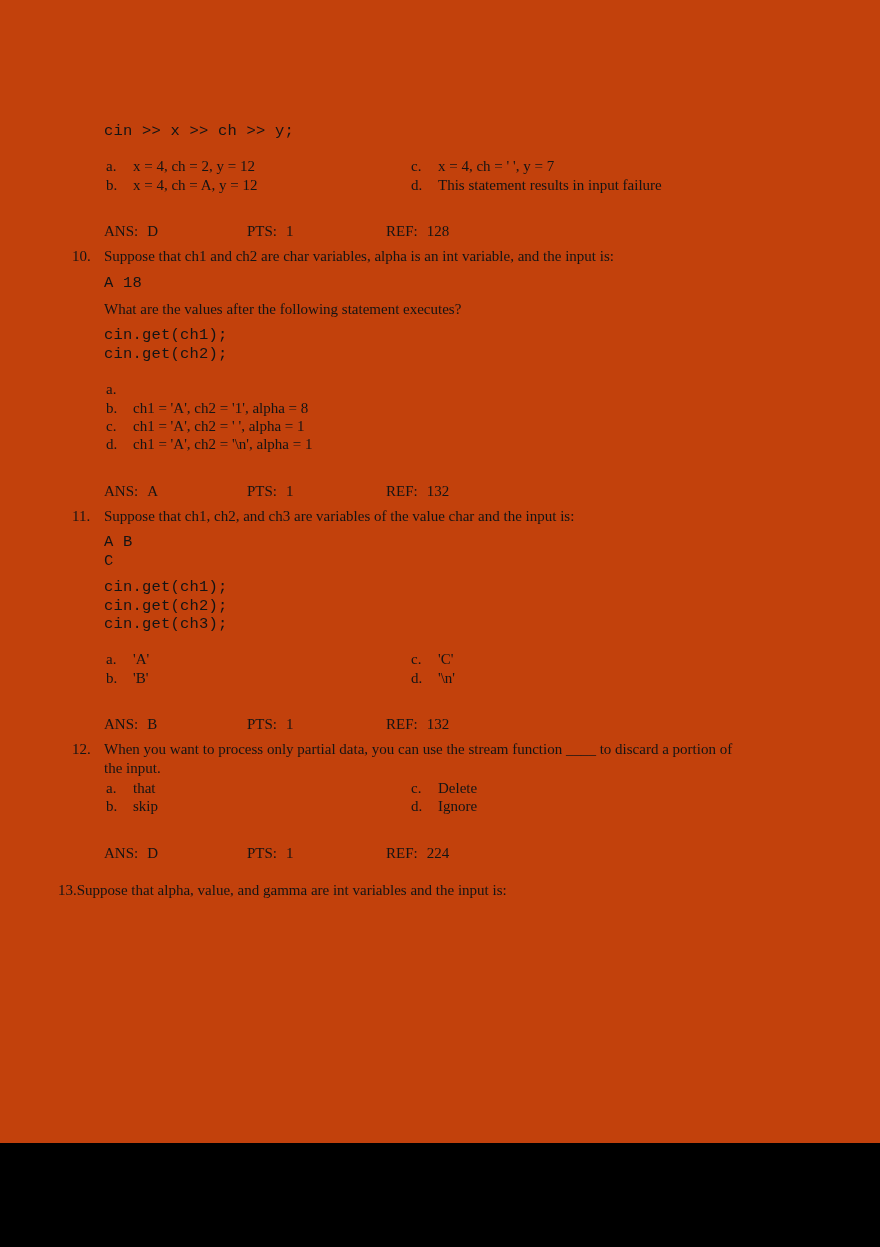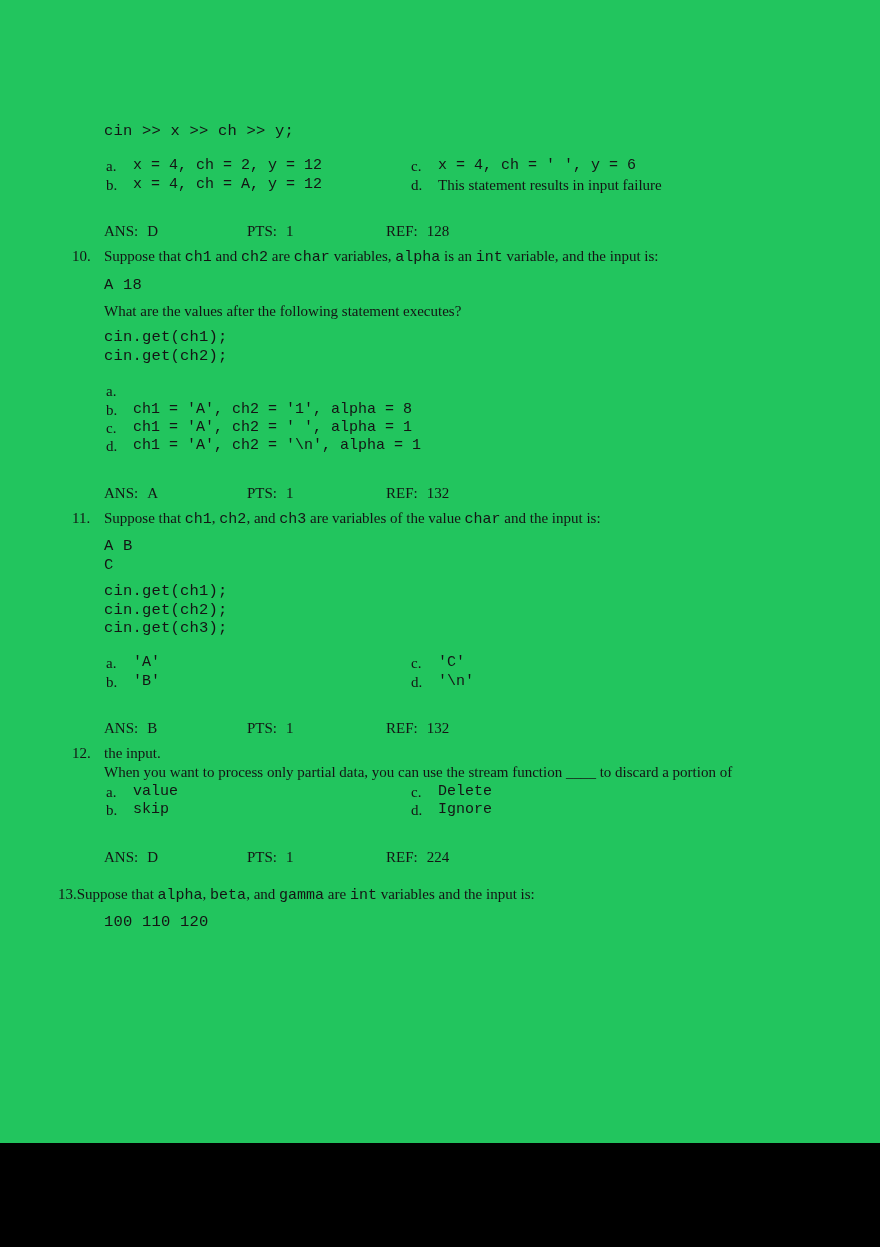--- a/index.html
+++ b/index.html
@@ -5,23 +5,23 @@
   * { margin:0; padding:0; box-sizing:border-box; }
   html,body { width:880px; height:1247px; }
   body {
     background:#ffffff;
     color:#141414;
     font-family:"Liberation Serif", serif;
     font-size:15px;
     line-height:18.4px;
     overflow:hidden;
   }
-  .page { position:relative; width:880px; height:1247px; background:#22c55e; }
+  .page { position:relative; width:880px; height:1247px; background:#c2410c; }
   .content { position:absolute; left:104px; top:122px; width:740px; }
-  .mono { font-family:Liberation Mono, monospace; font-size:15px; }
+  .mono { font-family:Liberation Serif, serif; font-size:15px; }
   .code-block { font-family:"Liberation Mono", monospace; font-size:15.5px; letter-spacing:0.2px; }
   .gap { margin-top:8px; }
   .question { position:relative; margin-top:22px; }
   .qnum { position:absolute; left:-32px; top:0; }
   .opts { margin-top:17px; }
   .opts-tight { margin-top:2px; }
   .opt-row { display:flex; }
   .opt-cell { display:flex; }
   .opt-cell.left { width:305px; flex:none; }
   .opt-letter { display:inline-block; width:27px; margin-left:2px; flex:none; font-family:"Liberation Serif", serif; font-size:15px; }
@@ -44,21 +44,21 @@
     <div>
       <div class="code-block">cin &gt;&gt; x &gt;&gt; ch &gt;&gt; y;</div>
       <div class="opts">
         <div class="opt-row">
           <span class="opt-cell left">
               <span class="opt-letter">a.</span>
               <span class="opt-text mono">x = 4, ch = 2, y = 12</span>
             </span>
           <span class="opt-cell">
               <span class="opt-letter">c.</span>
-              <span class="opt-text mono">x = 4, ch = ' ', y = 6</span>
+              <span class="opt-text mono">x = 4, ch = ' ', y = 7</span>
             </span>
         </div>
         <div class="opt-row">
           <span class="opt-cell left">
               <span class="opt-letter">b.</span>
               <span class="opt-text mono">x = 4, ch = A, y = 12</span>
             </span>
           <span class="opt-cell">
               <span class="opt-letter">d.</span>
               <span class="opt-text">This statement results in input failure</span>
@@ -142,28 +142,28 @@
       <div class="ans-row">
         <span class="ans-col ans"><span>ANS:</span><span class="ans-val">B</span></span>
         <span class="ans-col pts"><span>PTS:</span><span class="ans-val">1</span></span>
         <span class="ans-col ref"><span>REF:</span><span class="ans-val">132</span></span>
       </div>
     </div>
 
     <div class="question">
       <span class="qnum">12.</span>
       <div>
+        <div>When you want to process only partial data, you can use the stream function ____ to discard a portion of</div>
         <div>the input.</div>
-        <div>When you want to process only partial data, you can use the stream function ____ to discard a portion of</div>
       </div>
       <div class="opts opts-tight">
         <div class="opt-row">
           <span class="opt-cell left">
               <span class="opt-letter">a.</span>
-              <span class="opt-text mono">value</span>
+              <span class="opt-text mono">that</span>
             </span>
           <span class="opt-cell">
               <span class="opt-letter">c.</span>
               <span class="opt-text mono">Delete</span>
             </span>
         </div>
         <div class="opt-row">
           <span class="opt-cell left">
               <span class="opt-letter">b.</span>
               <span class="opt-text mono">skip</span>
@@ -175,20 +175,19 @@
         </div>
       </div>
       <div class="ans-row">
         <span class="ans-col ans"><span>ANS:</span><span class="ans-val">D</span></span>
         <span class="ans-col pts"><span>PTS:</span><span class="ans-val">1</span></span>
         <span class="ans-col ref"><span>REF:</span><span class="ans-val">224</span></span>
       </div>
     </div>
 
     <div class="q13">
-      <div><span>13.</span><span>Suppose that </span><span class="mono">alpha</span><span>, </span><span class="mono">beta</span><span>, and </span><span class="mono">gamma</span><span> are </span><span class="mono">int</span><span> variables and the input is:</span></div>
-      <div class="code-block gap" style="margin-left:46px;">100 110 120</div>
+      <div><span>13.</span><span>Suppose that </span><span class="mono">alpha</span><span>, </span><span class="mono">value</span><span>, and </span><span class="mono">gamma</span><span> are </span><span class="mono">int</span><span> variables and the input is:</span></div>
     </div>
 
   </div>
 
   <div class="footer-bar"></div>
 </div>
 
 </body></html>

